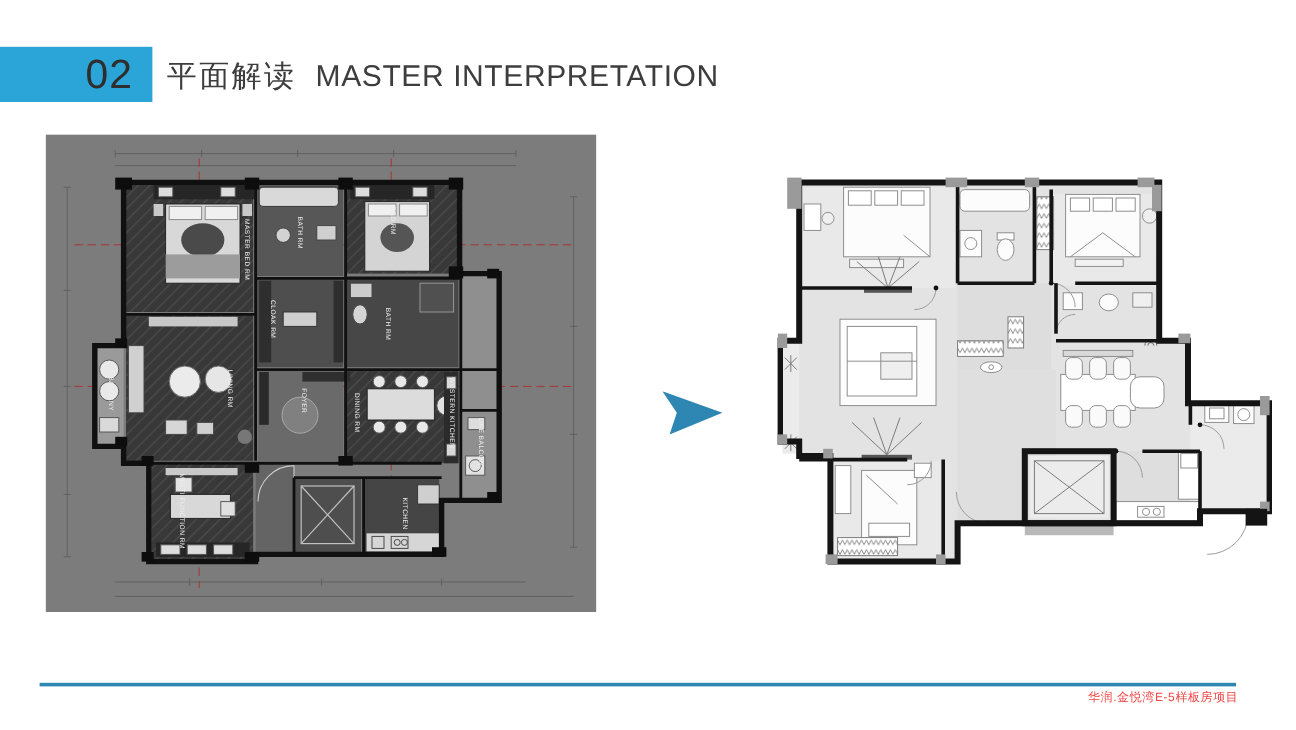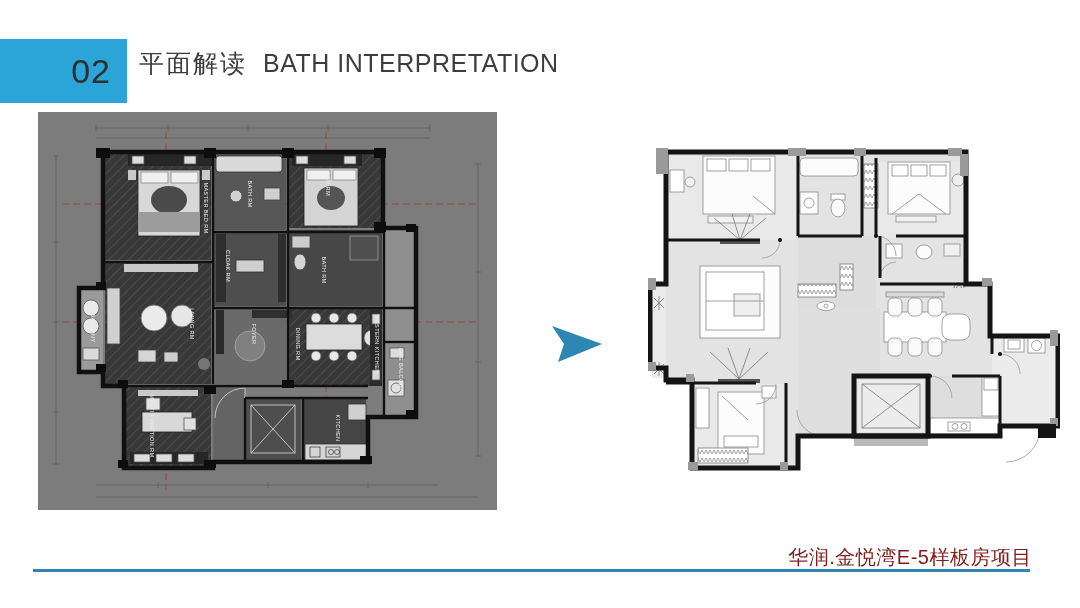--- a/index.html
+++ b/index.html
@@ -1,51 +1,51 @@
 <!DOCTYPE html>
 <html style="--accent: #2BA5D8; --arrow: #2E87B2; --line: #2E87B2;"><head>
 <meta charset="utf-8">
 <style>
   html,body{margin:0;padding:0;background:#ffffff;}
   .slide{position:relative;width:1080px;height:608px;background:#ffffff;overflow:hidden;
          font-family:"Liberation Sans",sans-serif;}
 
   
-  .num-block{position:absolute;left:0;top:39px;width:127px;height:64px;
+  .num-block{position:absolute;left:0;top:39px;width:127px;height:46px;
              background:var(--accent,#2BA5D8);display:flex;align-items:center;
              justify-content:flex-end;padding-right:16px;box-sizing:border-box;}
   .num-block .num{font-size:34px;font-weight:500;color:#2e2e2e;letter-spacing:1px;}
   .title{position:absolute;left:139px;top:47px;font-size:25px;color:#3d3d3d;white-space:nowrap;}
   .title .zh{letter-spacing:2px;font-weight:400;}
   .title .en{margin-left:16px;letter-spacing:0.5px;font-weight:400;}
 
   
   .plan-left{position:absolute;left:38px;top:112px;}
   .plan-right{position:absolute;left:648px;top:136px;}
   .arrow{position:absolute;left:552px;top:326px;color:var(--arrow,#2E87B2);}
 
   
   .footer-line{position:absolute;left:33px;top:569px;width:997px;height:3px;
                background:var(--line,#2E87B2);}
-  .footer-text{position:absolute;top:544px;right:48px;font-size:20px;color:#7f1d1d;
+  .footer-text{position:absolute;top:574px;right:48px;font-size:10px;color:#ef4444;
                letter-spacing:0.5px;}
 
   
   .plan-label{font-size:5.5px;fill:#ededed;letter-spacing:0.4px;}
 </style>
 </head>
 <body>
 
 <div class="slide">
 
   <div class="num-block">
     <span class="num">02</span>
   </div>
   <div class="title">
-    <span class="zh">平面解读</span><span class="en">BATH INTERPRETATION</span>
+    <span class="zh">平面解读</span><span class="en">MASTER INTERPRETATION</span>
   </div>
 
   <svg class="plan-left" width="459" height="398" viewBox="0 0 459 398">
     <defs>
       <pattern id="hd" width="7" height="7" patternUnits="userSpaceOnUse" patternTransform="rotate(45)">
         <rect width="7" height="7" fill="#383838"></rect>
         <line x1="0" y1="0" x2="0" y2="7" stroke="#4b4b4b" stroke-width="2.2"></line>
       </pattern>
     </defs>
 

